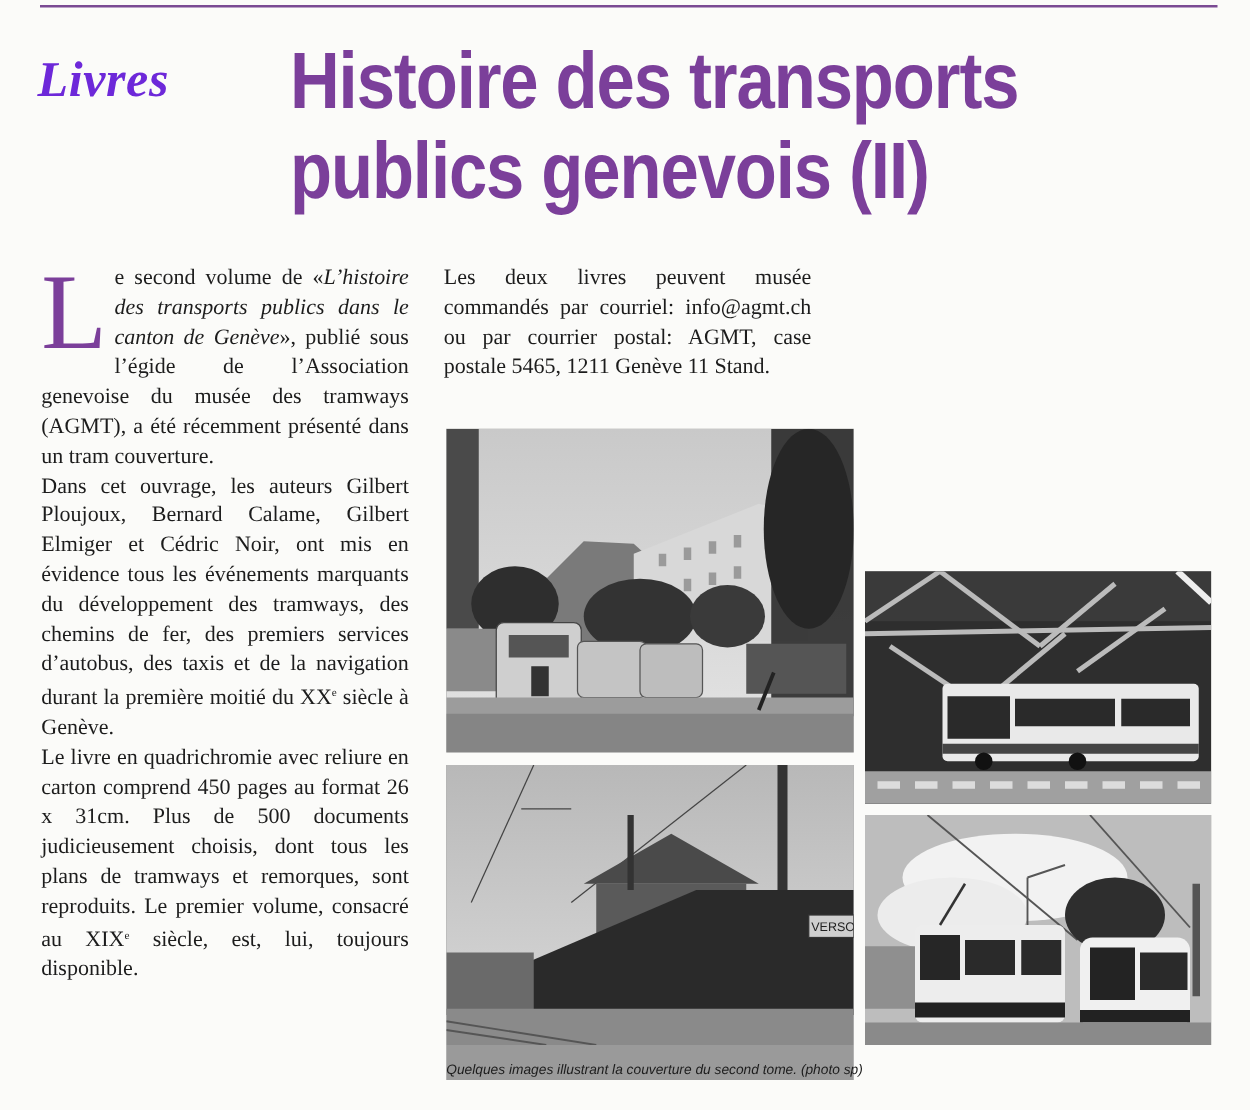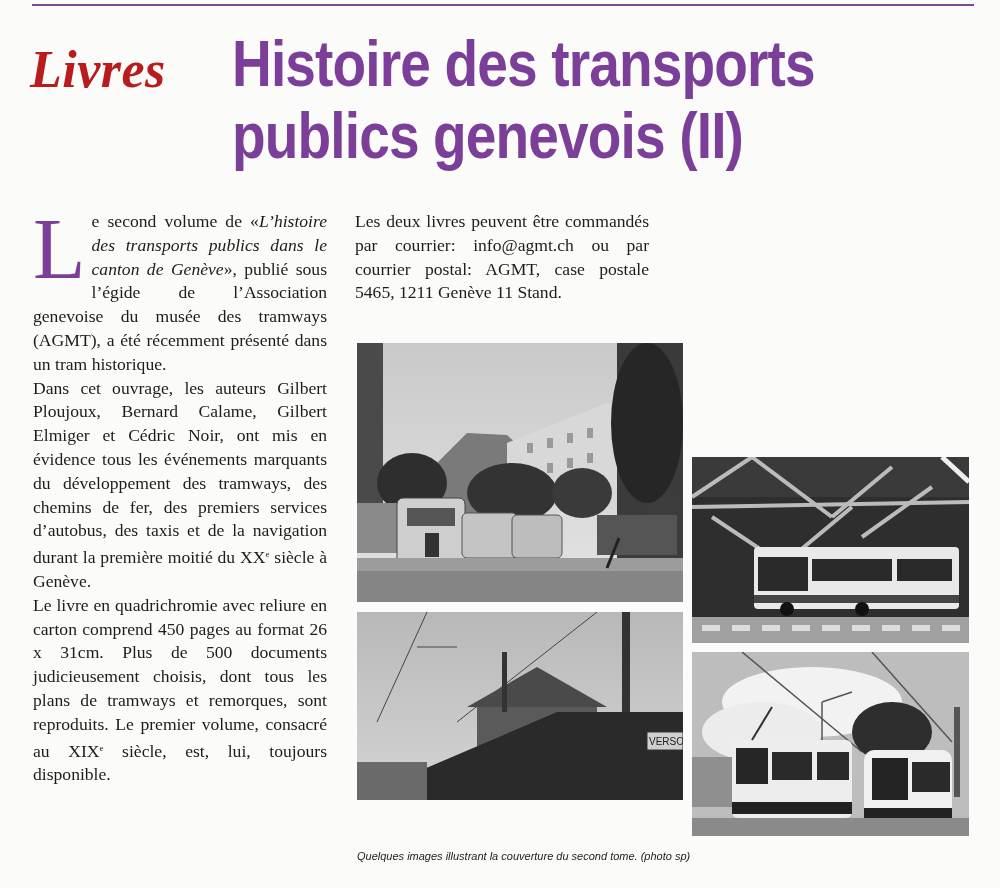--- a/index.html
+++ b/index.html
@@ -9,21 +9,21 @@
     font-family:"Liberation Serif", serif;
     color:#1c1c1c;
   }
   .top-rule {
     position:absolute; left:32px; top:4px; width:942px; height:2px;
     background:#7a4a93;
   }
   .section-label {
     position:absolute; left:30px; top:40px;
     font-family:"Liberation Serif", serif; font-style:italic; font-weight:bold;
-    font-size:52px; color:#b91c1c; letter-spacing:0.5px;
+    font-size:40px; color:#6d28d9; letter-spacing:0.5px;
   }
   .headline {
     position:absolute; left:232px; top:28px; margin:0;
     font-family:"Liberation Sans", sans-serif; font-weight:bold;
     font-size:64px; line-height:72px; color:#7b3f9a;
     letter-spacing:-1px;
     transform:scaleX(0.86); transform-origin:left top;
     white-space:nowrap;
   }
   .headline span { display:block; }
@@ -59,27 +59,27 @@
 <div class="top-rule"></div>
 
 <div class="section-label">Livres</div>
 
 <h1 class="headline">
   <span>Histoire des transports</span>
   <span>publics genevois (II)</span>
 </h1>
 
 <div class="col col1">
-  <p><span class="dropcap">L</span><span>e second volume de «</span><span class="it">L’histoire des transports publics dans le canton de Genève</span><span>», publié sous l’égide de l’Association genevoise du musée des tramways (AGMT), a été récemment présenté dans un tram historique.</span></p>
+  <p><span class="dropcap">L</span><span>e second volume de «</span><span class="it">L’histoire des transports publics dans le canton de Genève</span><span>», publié sous l’égide de l’Association genevoise du musée des tramways (AGMT), a été récemment présenté dans un tram couverture.</span></p>
   <p><span>Dans cet ouvrage, les auteurs Gilbert Ploujoux, Bernard Calame, Gilbert Elmiger et Cédric Noir, ont mis en évidence tous les événements marquants du développement des tramways, des chemins de fer, des premiers services d’autobus, des taxis et de la navigation durant la première moitié du XX</span><sup class="e">e</sup><span> siècle à Genève.</span></p>
   <p><span>Le livre en quadrichromie avec reliure en carton comprend 450 pages au format 26 x 31cm. Plus de 500 documents judicieusement choisis, dont tous les plans de tramways et remorques, sont reproduits. Le premier volume, consacré au XIX</span><sup class="e">e</sup><span> siècle, est, lui, toujours disponible.</span></p>
 </div>
 
 <div class="col col2">
-  <p><span>Les deux livres peuvent être commandés par courrier: </span><span>info@agmt.ch</span><span> ou par courrier postal: AGMT, case postale 5465, 1211 Genève 11 Stand.</span></p>
+  <p><span>Les deux livres peuvent musée commandés par courriel: </span><span>info@agmt.ch</span><span> ou par courrier postal: AGMT, case postale 5465, 1211 Genève 11 Stand.</span></p>
 </div>
 
 <div class="col col3">
 </div>
 
 <div class="photo" style="left:357px; top:343px; width:326px; height:259px;">
   <svg width="326" height="259" viewBox="0 0 326 259">
     <defs>
         <linearGradient id="sky1" x1="0" y1="0" x2="0" y2="1">
           <stop offset="0" stop-color="#c9c9c9"></stop>
@@ -147,21 +147,21 @@
         <rect x="100" y="168" width="18" height="6"></rect>
       <rect x="130" y="168" width="18" height="6"></rect>
         <rect x="160" y="168" width="18" height="6"></rect>
         <rect x="190" y="168" width="18" height="6"></rect>
         <rect x="220" y="168" width="18" height="6"></rect>
         <rect x="250" y="168" width="18" height="6"></rect>
     </g>
   </svg>
 </div>
 
-<div class="photo" style="left:357px; top:612px; width:326px; height:188px;">
+<div class="photo" style="left:357px; top:612px; width:326px; height:252px;">
   <svg width="326" height="224" viewBox="0 0 326 224">
     <defs>
         <linearGradient id="sky3" x1="0" y1="0" x2="0" y2="1">
           <stop offset="0" stop-color="#b8b8b8"></stop>
           <stop offset="1" stop-color="#dadada"></stop>
         </linearGradient>
       </defs>
     <rect width="326" height="224" fill="url(#sky3)"></rect>
     <g stroke="#444" stroke-width="1">
       <line x1="70" y1="0" x2="20" y2="110"></line>

